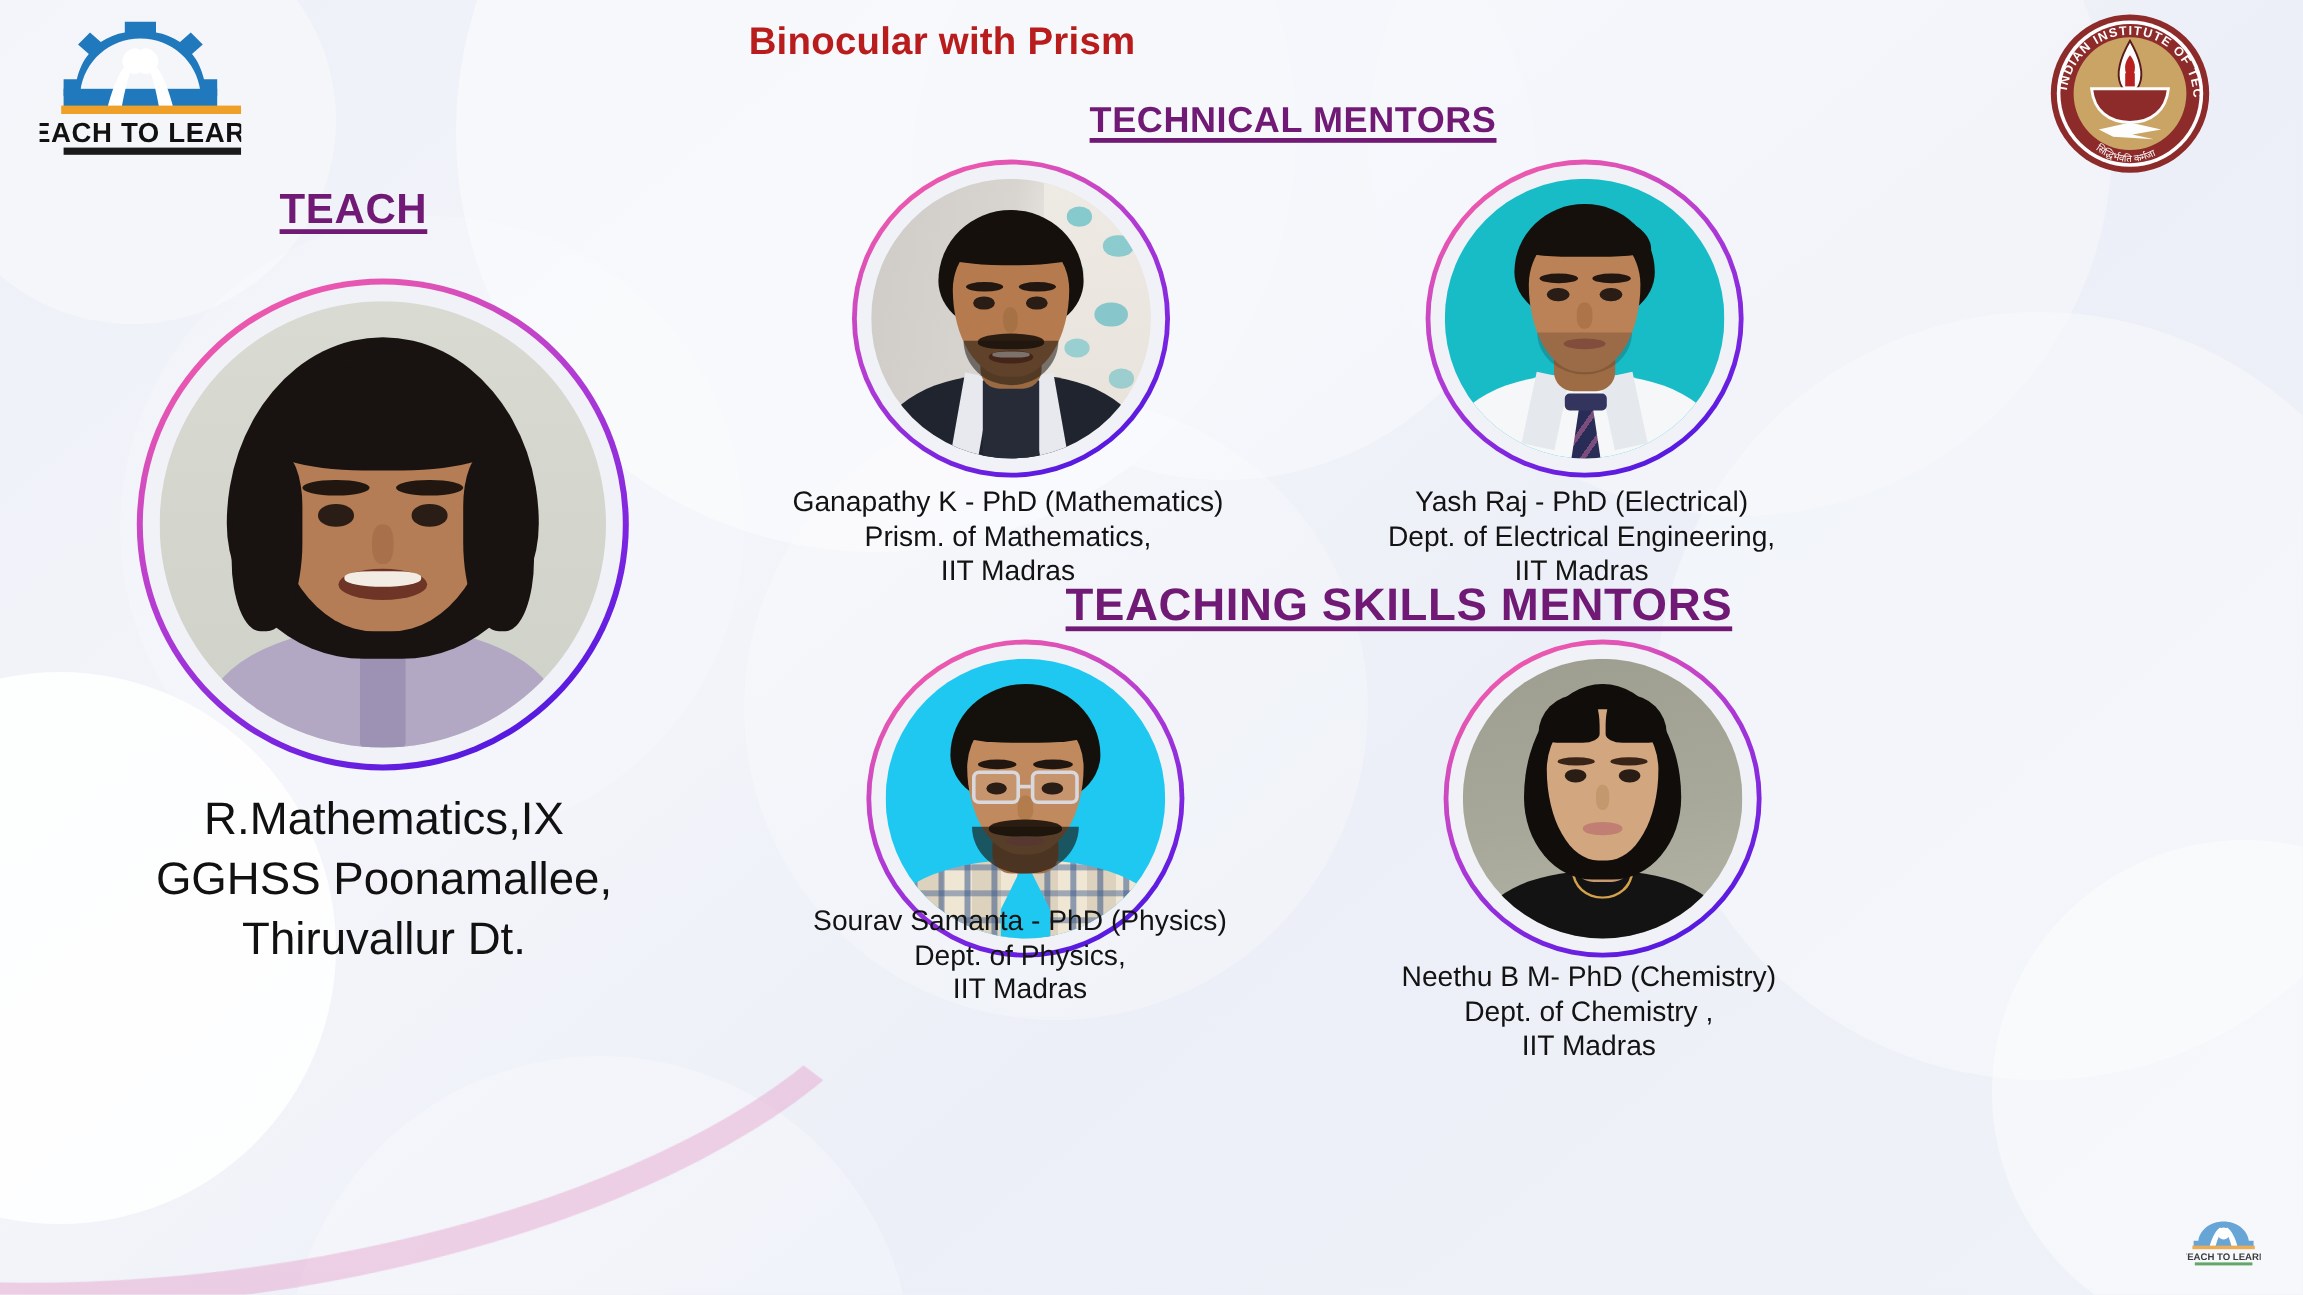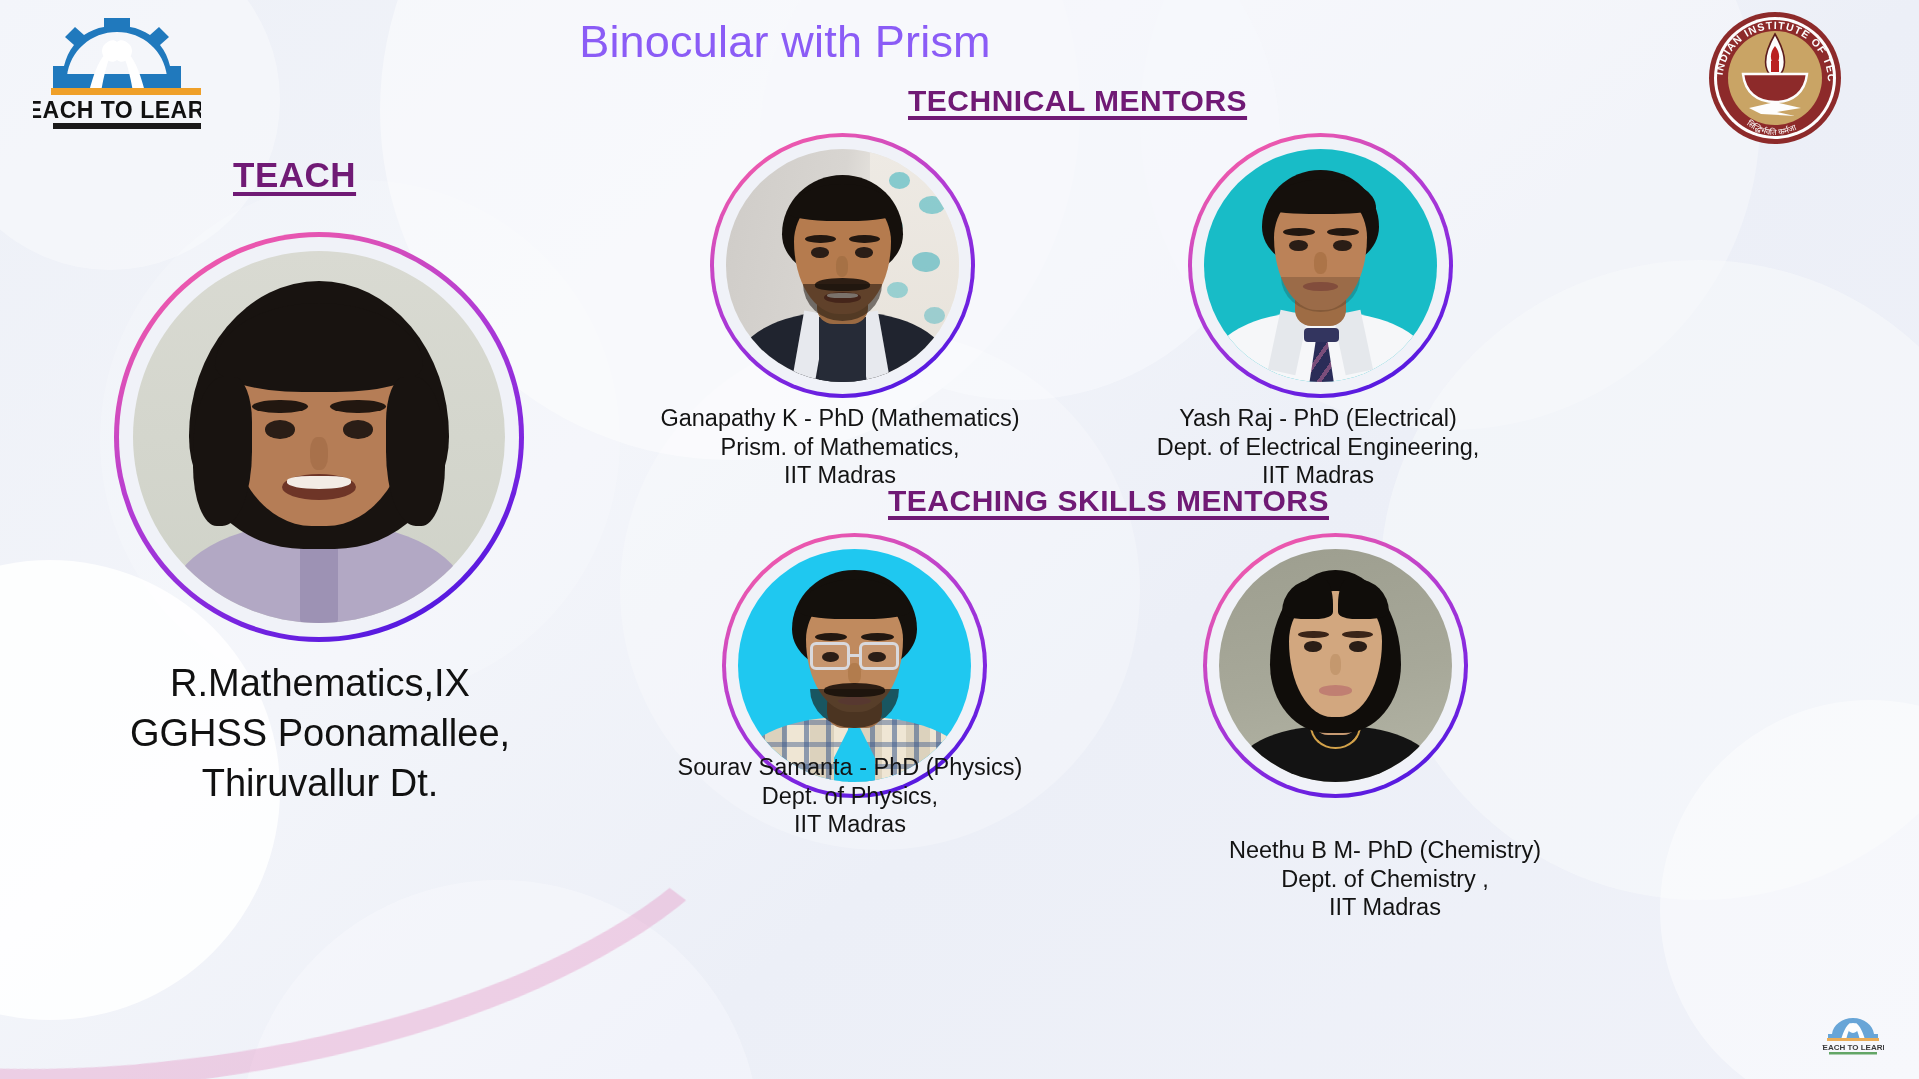--- a/index.html
+++ b/index.html
@@ -31,31 +31,31 @@
       transform:rotate(-8deg); filter:blur(.5px); opacity:.55; }
 
   
   #ttl-logo{ position:absolute; left:33px; top:18px; width:168px; height:112px; z-index:5; }
   #iitm-logo{ position:absolute; left:1705px; top:8px; width:140px; height:140px; z-index:5; }
   #ttl-watermark{ position:absolute; left:1822px; top:1012px; width:62px; height:48px; z-index:5; opacity:.92;}
 
   
   #slide-title{
     position:absolute; left:0; top:16px; width:1570px;
-    text-align:center; font-size:45px; font-weight:normal; color:#8b5cf6;
+    text-align:center; font-size:32px; font-weight:bold; color:#b91c1c;
     letter-spacing:.2px; z-index:4;
   }
   .section-head{
     position:absolute; z-index:4;
     font-weight:bold; color:#701a75;
     text-decoration:underline; text-decoration-thickness:4px;
     text-underline-offset:5px; white-space:nowrap;
   }
   #head-technical{ left:908px; top:84px; font-size:30px; letter-spacing:.5px; }
-  #head-teaching { left:888px; top:484px; font-size:30px; letter-spacing:.5px; }
+  #head-teaching { left:888px; top:484px; font-size:38px; letter-spacing:.5px; }
   #head-mentee   { left:233px; top:155px; font-size:35px; letter-spacing:.5px; }
 
   
   .avatar{ position:absolute; border-radius:50%; z-index:3;
            background:linear-gradient(150deg,#ff5fa2 0%,#e254b4 20%,#b23bd4 45%,#7b25e0 70%,#3a11e0 100%);
            padding:4px; }
   .avatar .gap{ width:100%; height:100%; border-radius:50%;
            background:#f0f2f8; padding:12px; }
   .avatar .photo{ width:100%; height:100%; border-radius:50%; overflow:hidden; position:relative; }
 
@@ -68,21 +68,21 @@
   #avatar-yashraj  { left:1188px; top:133px; width:265px; height:265px; }
   #avatar-sourav   { left:722px;  top:533px; width:265px; height:265px; }
   #avatar-neethu   { left:1203px; top:533px; width:265px; height:265px; }
 
   
   .caption{ position:absolute; z-index:4; text-align:center; color:#131313;
             font-size:23.5px; line-height:28.5px; white-space:pre-line; }
   #cap-ganapathy{ left:620px;  top:404px; width:440px; }
   #cap-yashraj  { left:1098px; top:404px; width:440px; }
   #cap-sourav   { left:630px;  top:753px; width:440px; }
-  #cap-neethu   { left:1165px; top:800px; width:440px;margin-top:36px; }
+  #cap-neethu   { left:1104px; top:800px; width:440px; }
   #cap-mentee   { position:absolute; z-index:4; left:80px; top:658px; width:480px;
                   text-align:center; color:#111; font-size:38px; line-height:50px; white-space:pre-line; }
 
   
   .bgfill{ position:absolute; inset:0; }
   .hair{ position:absolute; border-radius:50% 50% 44% 44%/58% 58% 42% 42%; }
   .face{ position:absolute; border-radius:48% 48% 46% 46%/40% 40% 60% 60%; }
   .neck{ position:absolute; border-radius:16px; }
   .torso{ position:absolute; border-radius:46% 46% 0 0/70% 70% 0 0; }
   .eye{ position:absolute; border-radius:50%; background:#2a1d16; }

